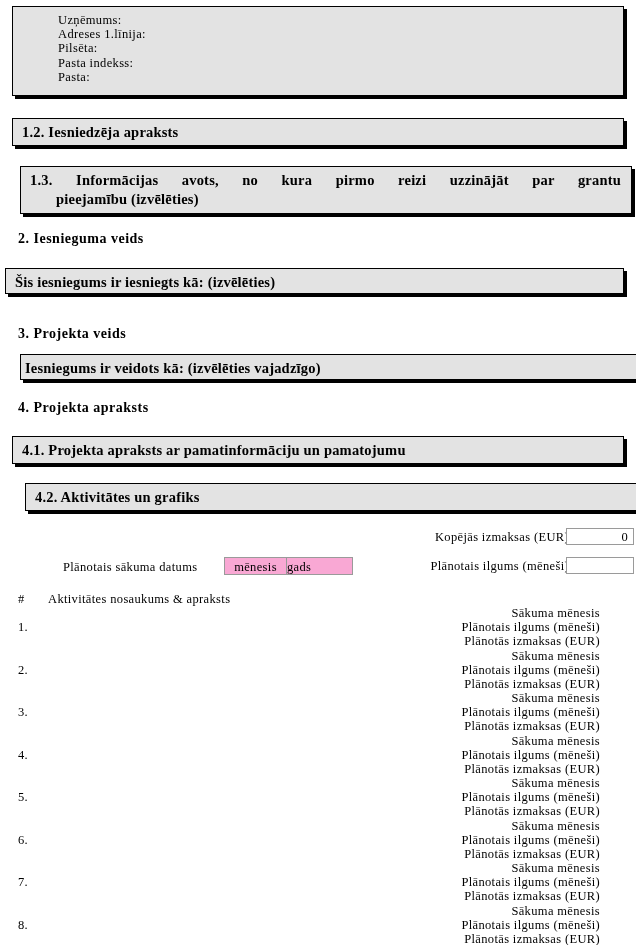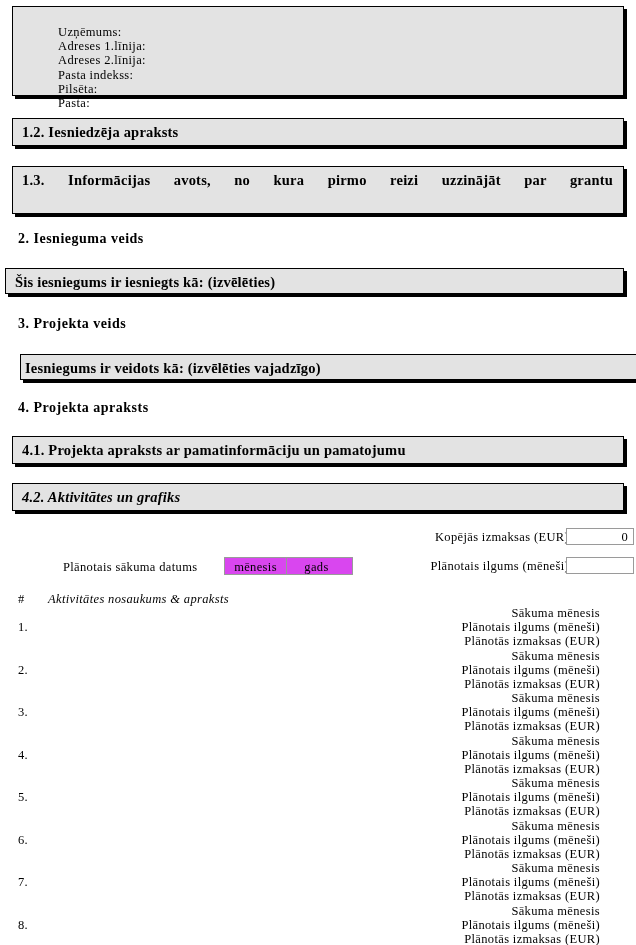--- a/index.html
+++ b/index.html
@@ -23,21 +23,21 @@
     border: 1px solid #000000;
     box-shadow: 3px 3px 0 0 #000000;
     box-sizing: border-box;
   }
 
   .addr-box {
     left: 12px;
     top: 6px;
     width: 612px;
     height: 90px;
-    padding: 18px 0 0 45px;
+    padding: 6px 0 0 45px;
   }
   .addr-line {
     font-family: "Liberation Serif", "DejaVu Serif", serif;
     font-size: 12.5px;
     line-height: 14.2px;
     letter-spacing: 0.35px;
     white-space: nowrap;
   }
 
   .sec-box {
@@ -92,55 +92,54 @@
   .input-box .val {
     display: block;
     padding: 1px 5px 0 5px;
     text-align: right;
     line-height: 15px;
     white-space: nowrap;
   }
   .date-box {
     position: absolute;
     border: 1px solid #9a9a9a;
-    background: #d946ef;
+    background: #f9a8d4;
     box-sizing: border-box;
     display: flex;
     font-size: 12.5px;
     letter-spacing: 0.35px;
   }
   .date-cell {
     box-sizing: border-box;
     line-height: 16px;
     padding-top: 1px;
   }
   .date-cell.month {
     width: 62px;
     text-align: center;
     border-right: 1px solid #9a9a9a;
   }
   .date-cell.year {
     width: 65px;
-    text-align: center;
+    text-align: left;
     padding-right: 6px;
   }
 
   
   .tbl-head-hash {
     position: absolute;
     font-size: 12.5px;
     letter-spacing: 0.35px;
     white-space: nowrap;
   }
   .tbl-head-desc {
     position: absolute;
     font-size: 12.5px;
     letter-spacing: 0.35px;
     white-space: nowrap;
-    font-style: italic;
   }
   .row-num {
     position: absolute;
     font-size: 12.5px;
     letter-spacing: 0.35px;
     white-space: nowrap;
   }
   .row-label {
     position: absolute;
     right: 36px;
@@ -149,55 +148,55 @@
     white-space: nowrap;
     text-align: right;
   }
 </style>
 </head>
 <body>
 
 <div class="shbox addr-box">
   <div class="addr-line">Uzņēmums:</div>
   <div class="addr-line">Adreses 1.līnija:</div>
-  <div class="addr-line">Adreses 2.līnija:</div>
+  <div class="addr-line">Pilsēta:</div>
   <div class="addr-line">Pasta indekss:</div>
-  <div class="addr-line">Pilsēta:</div>
   <div class="addr-line">Pasta:</div>
 </div>
 
 <div class="shbox sec-box" style="left:12px; top:118px; width:612px; height:28px;">
   <div class="sec-box-title">1.2. Iesniedzēja apraksts</div>
 </div>
 
-<div class="shbox sec-box" style="left:12px; top:166px; width:612px; height:48px;">
+<div class="shbox sec-box" style="left:20px; top:166px; width:612px; height:48px;">
   <div class="sec-box-title justify">
     <span class="l1">1.3.  Informācijas  avots,  no  kura  pirmo  reizi  uzzinājāt  par  grantu</span>
+    <span class="l2">pieejamību (izvēlēties)</span>
   </div>
 </div>
 
 <div class="plain-head" style="left:18px; top:231px;">2. Iesnieguma veids</div>
 
 <div class="shbox sec-box" style="left:5px; top:268px; width:619px; height:26px; ">
   <div class="sec-box-title">Šis iesniegums ir iesniegts kā: (izvēlēties)</div>
 </div>
 
-<div class="plain-head" style="left:18px; top:316px;text-align:center;">3. Projekta veids</div>
+<div class="plain-head" style="left:18px; top:326px;text-align:center;">3. Projekta veids</div>
 
 <div class="shbox sec-box" style="left:20px; top:354px; width:619px; height:26px; padding-left:4px;">
   <div class="sec-box-title">Iesniegums ir veidots kā: (izvēlēties vajadzīgo)</div>
 </div>
 
 <div class="plain-head" style="left:18px; top:400px;">4. Projekta apraksts</div>
 
 <div class="shbox sec-box" style="left:12px; top:436px; width:612px; height:28px;">
   <div class="sec-box-title">4.1. Projekta apraksts ar pamatinformāciju un pamatojumu</div>
 </div>
 
-<div class="shbox sec-box" style="left:12px; top:483px; width:612px; height:28px;font-style:italic;">
+<div class="shbox sec-box" style="left:25px; top:483px; width:612px; height:28px;">
   <div class="sec-box-title">4.2. Aktivitātes un grafiks</div>
 </div>
 
 <div class="field-label" style="right:67px; top:530px;">Kopējās izmaksas (EUR)</div>
 <div class="input-box" style="left:566px; top:528px; width:68px; height:17px;">
   <span class="val">0</span>
 </div>
 
 <div class="field-label" style="left:63px; top:560px;">Plānotais sākuma datums</div>
 <div class="date-box" style="left:224px; top:557px; width:129px; height:18px;">

